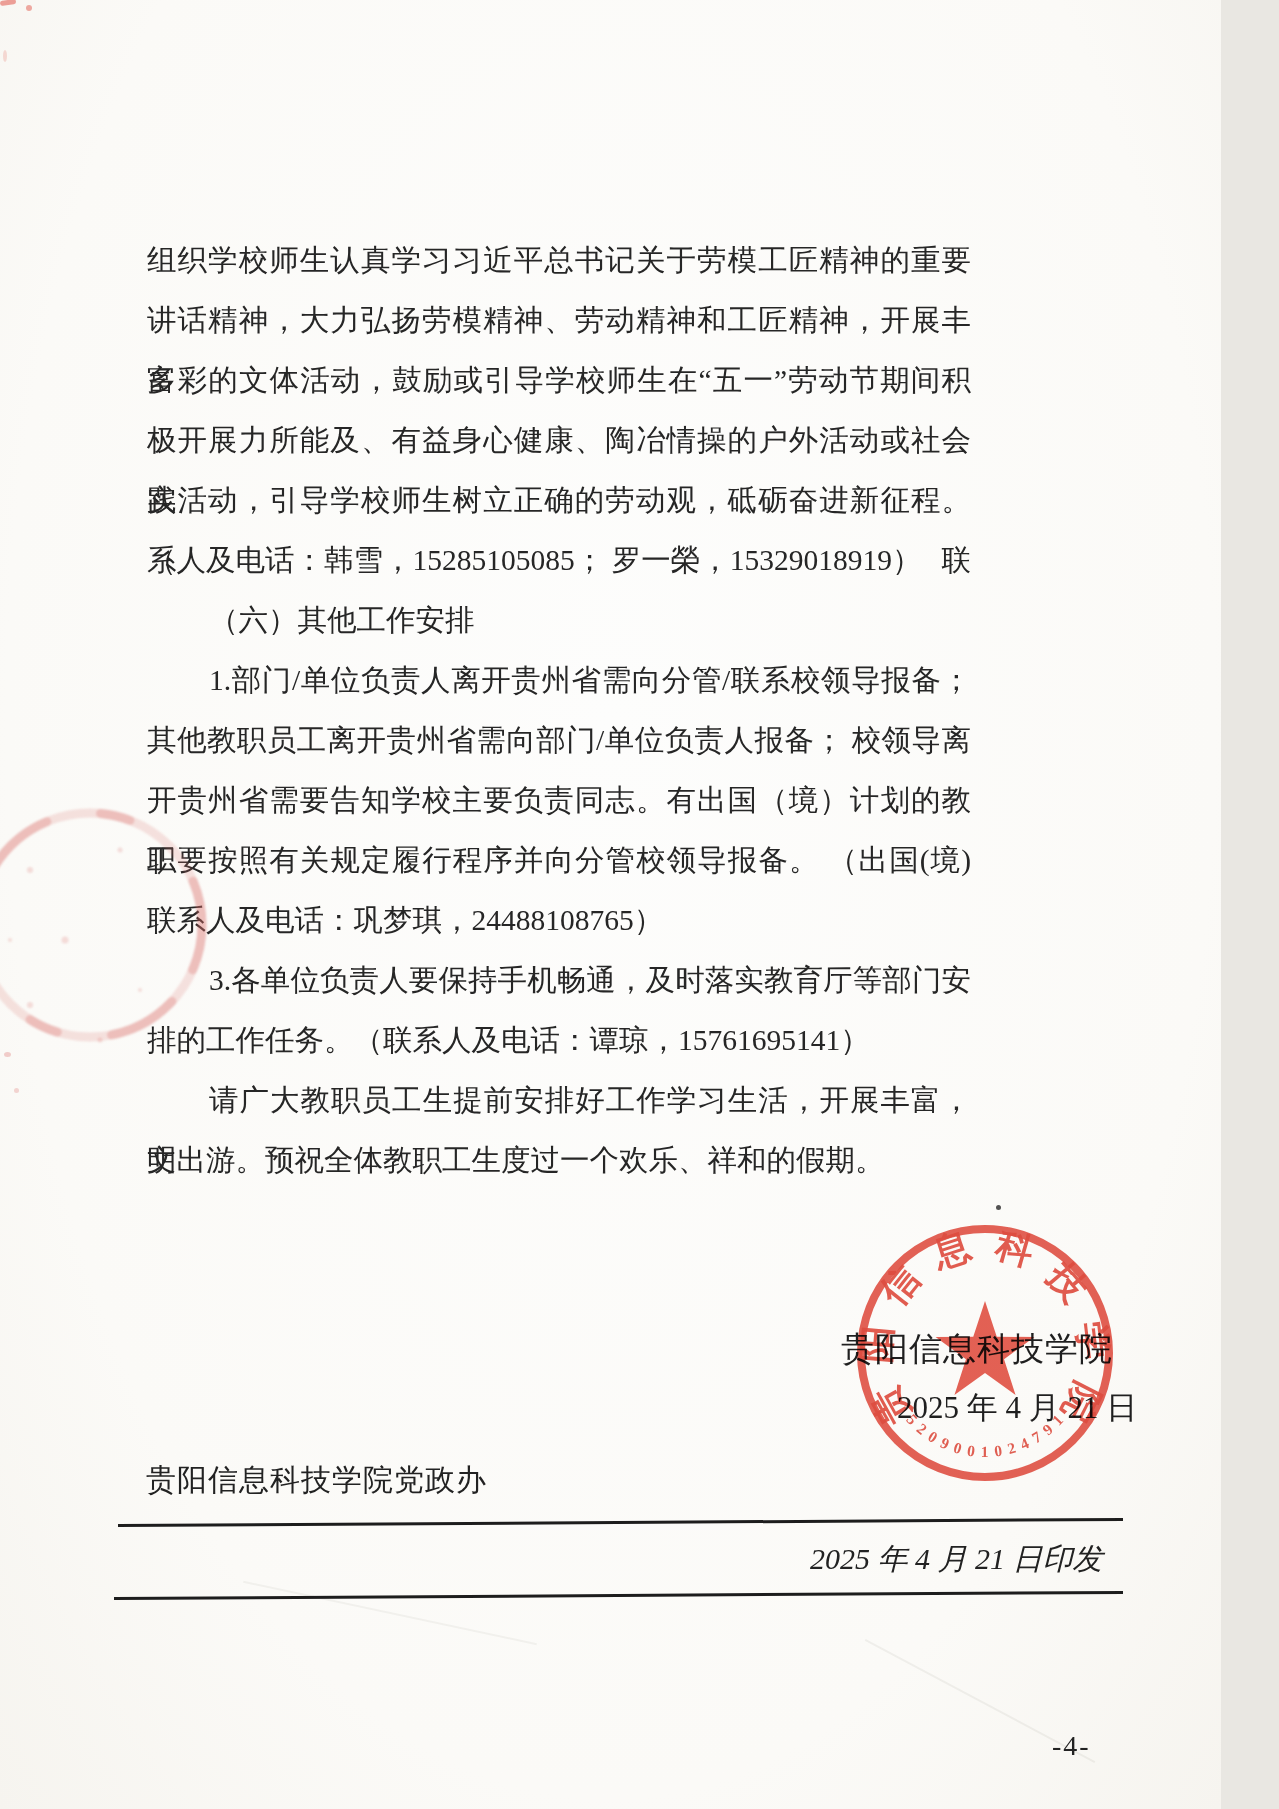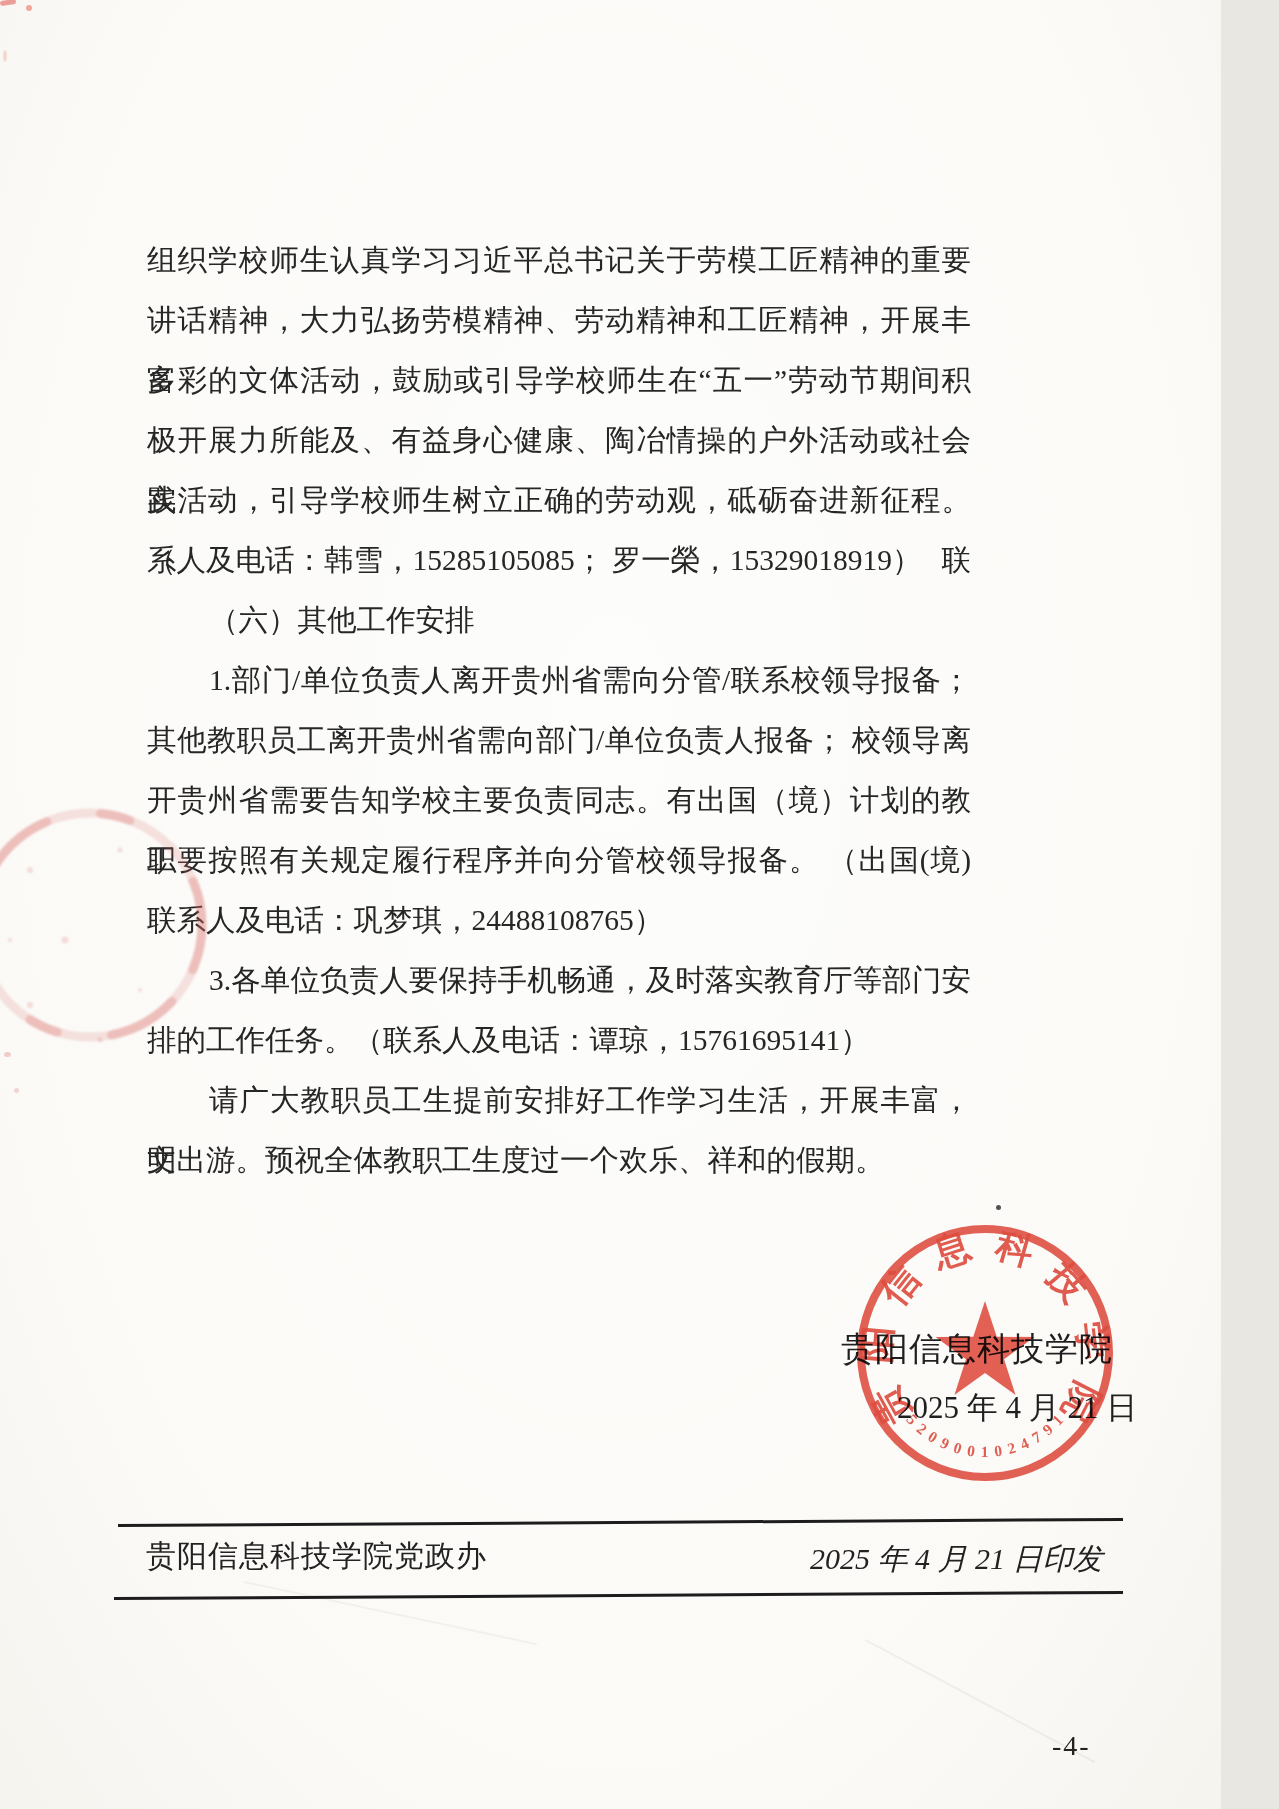--- a/index.html
+++ b/index.html
@@ -45,21 +45,21 @@
     z-index:1;filter:blur(1px);
   }
   
   .rule{
     position:absolute;height:3px;background:#1d1d1d;z-index:2;
     transform:rotate(-0.35deg);
   }
   #rule-top{left:118px;top:1521px;width:1005px;}
   #rule-bottom{left:114px;top:1594px;width:1009px;}
   #footer-issuer{
-    position:absolute;left:146px;top:1536px;font-size:30px;color:#222;letter-spacing:1px;
+    position:absolute;left:146px;top:1460px;font-size:30px;color:#222;letter-spacing:1px;
   }
   #footer-imprint{
     position:absolute;left:810px;top:1539px;font-size:30px;color:#222;font-style:italic;
   }
   #page-number{
     position:absolute;left:1052px;top:1730px;font-size:28px;color:#222;letter-spacing:2px;
   }
   
   .speck{position:absolute;border-radius:50%;z-index:1;}
   .streak{position:absolute;height:2px;z-index:1;}

